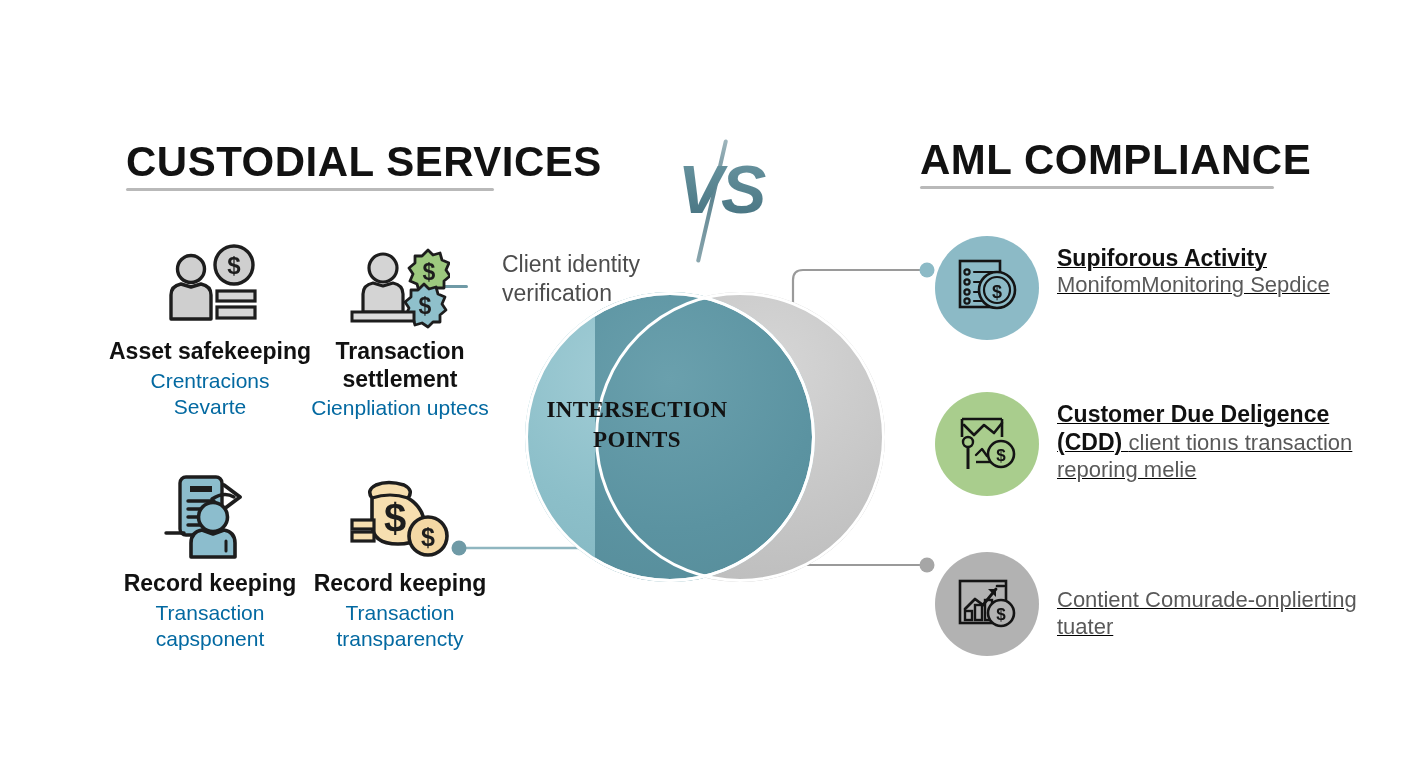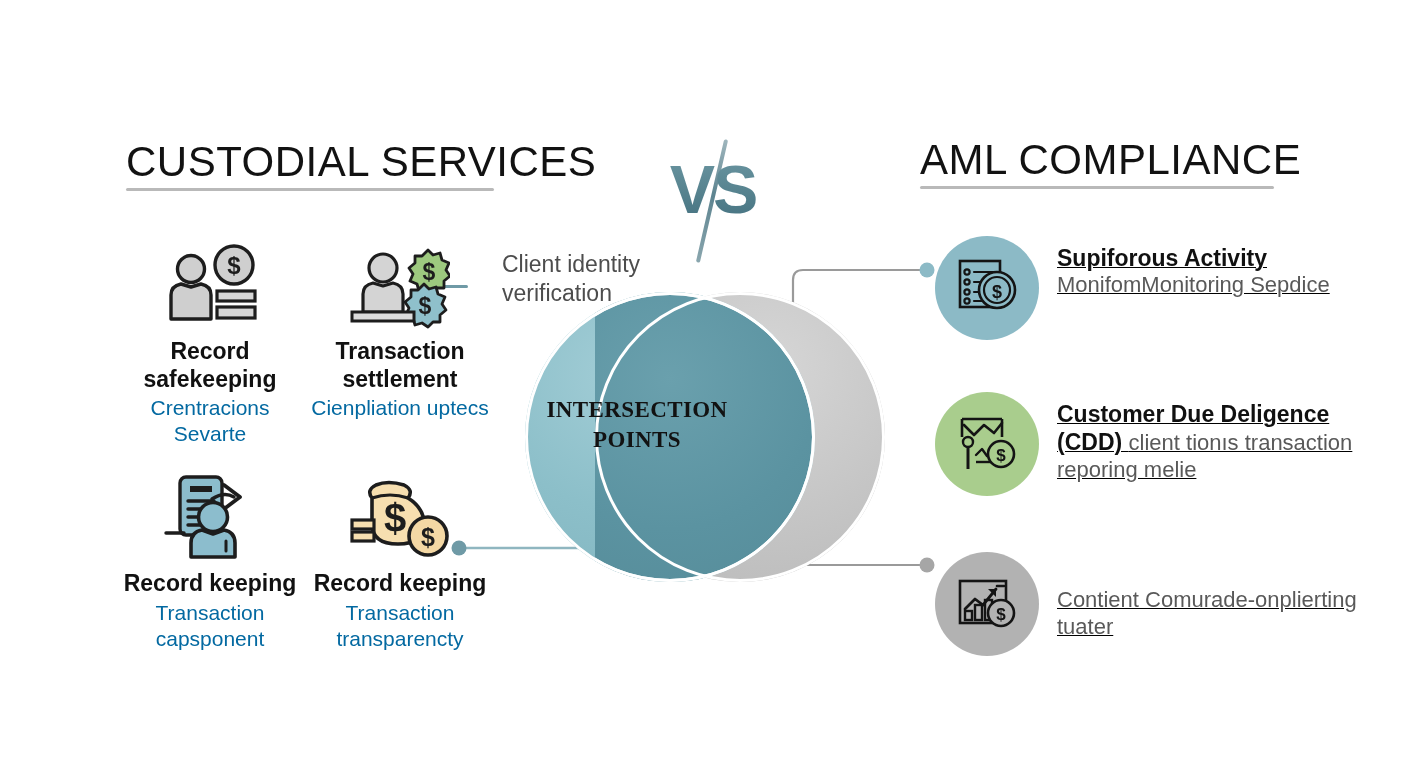--- a/index.html
+++ b/index.html
@@ -16,21 +16,21 @@
     width: 1408px;
     height: 768px;
     background: #ffffff;
     overflow: hidden;
   }
 
   
   .col-title {
     position: absolute;
     font-family: "Liberation Sans", sans-serif;
-    font-weight: 400;
+    font-weight: 700;
     font-size: 42px;
     letter-spacing: 0.5px;
     color: #121212;
     white-space: nowrap;
   }
   .title-rule {
     position: absolute;
     height: 3px;
     background: #b9b9b9;
     border-radius: 2px;
@@ -54,32 +54,33 @@
     top: -2px;
     width: 4px;
     height: 126px;
     background: linear-gradient(180deg, #9fb6bd 0%, #5d8490 45%, #8aa6ae 100%);
     transform: rotate(13deg);
     transform-origin: 50% 50%;
     border-radius: 2px;
   }
   #vs-text {
     position: absolute;
-    left: 0;
+    left: 8px;
     top: 10px;
     width: 130px;
     text-align: center;
     font-family: "Liberation Sans", sans-serif;
     font-weight: 700;
     font-size: 68px;
     letter-spacing: -2px;
     color: #4f7a86;
     background: linear-gradient(180deg, #6d98a3 0%, #43707e 100%);
     -webkit-background-clip: text;
     background-clip: text;
+    font-style: italic;
     -webkit-text-fill-color: transparent;
   }
 
   
   #venn {
     position: absolute;
     left: 525px;
     top: 292px;
     width: 360px;
     height: 290px;
@@ -299,21 +300,21 @@
     <div class="icon-slot">
       <svg width="94" height="86" viewBox="0 0 94 86">
         <circle cx="71" cy="22" r="19" fill="#cfcfcf" stroke="#1d1d1d" stroke-width="3.4"></circle>
         <text x="71" y="31" text-anchor="middle" font-family="Liberation Sans, sans-serif" font-size="24" font-weight="700" fill="#1d1d1d">$</text>
         <circle cx="28" cy="26" r="13.5" fill="#cfcfcf" stroke="#1d1d1d" stroke-width="3.4"></circle>
         <path d="M8 76 L8 52 Q8 43 18 41 L28 44 L38 41 Q48 43 48 52 L48 76 Z" fill="#cfcfcf" stroke="#1d1d1d" stroke-width="3.4" stroke-linejoin="round"></path>
         <rect x="54" y="48" width="38" height="10" fill="#d6d6d6" stroke="#1d1d1d" stroke-width="3.2"></rect>
         <rect x="54" y="64" width="38" height="11" fill="#d6d6d6" stroke="#1d1d1d" stroke-width="3.2"></rect>
       </svg>
     </div>
-    <div class="f-title">Record safekeeping</div>
+    <div class="f-title">Asset safekeeping</div>
     <div class="f-sub">Crentracions
 Sevarte</div>
   </div>
 
   <div class="feature" id="feat-1">
     <div class="icon-slot">
       <svg width="100" height="88" viewBox="0 0 100 88">
         <g transform="translate(56,8)">
           <path d="M22 0 L27 5 L34 3 L36 10 L43 13 L40 20 L44 26 L38 31 L38 38 L31 38 L26 43 L20 39 L13 41 L11 34 L4 31 L7 24 L3 18 L9 13 L9 6 L16 6 Z" fill="#9dc97f" stroke="#1d1d1d" stroke-width="2.8" stroke-linejoin="round"></path>
           <text x="23" y="30" text-anchor="middle" font-family="Liberation Sans, sans-serif" font-size="23" font-weight="700" fill="#1d1d1d">$</text>

